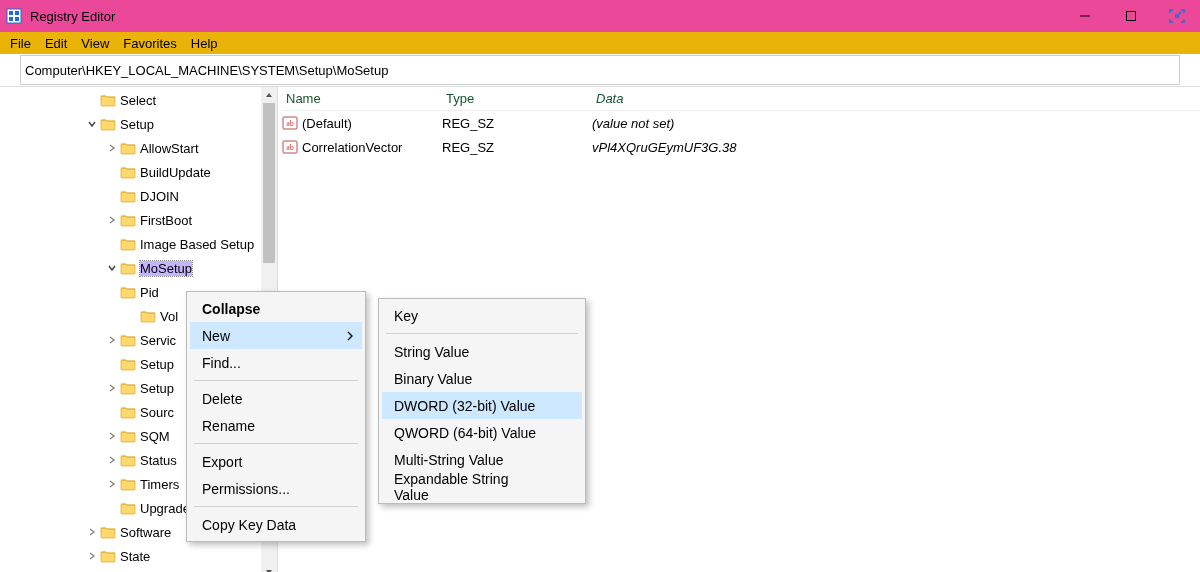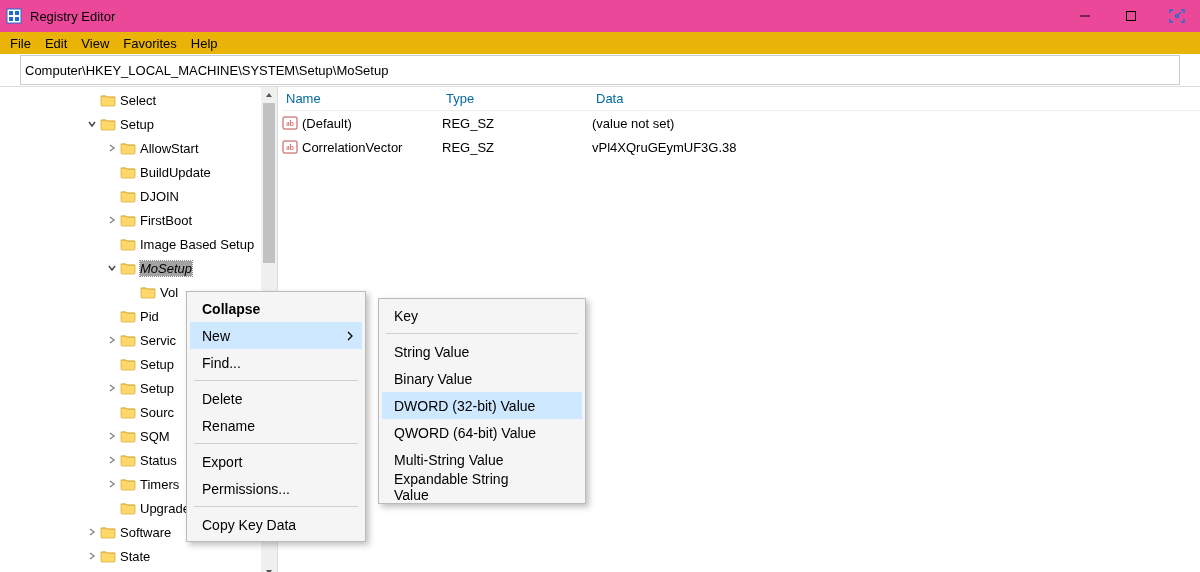--- a/index.html
+++ b/index.html
@@ -97,47 +97,46 @@
     font-size: 10px;
   }
   .tree-toggle.empty { visibility: hidden; }
   .folder-icon {
     width:16px; height:16px;
     margin-right: 4px;
     display:inline-flex; align-items:center; justify-content:center;
   }
   .tree-label { }
   .tree-row.selected .tree-label {
-    background: #a3a3a3;
+    background: #c4b5fd;
     outline: 1px dotted #888;
-    font-style: italic;
   }
   .tree-indent-84 { padding-left: 84px; }
   .tree-indent-104 { padding-left: 104px; }
   .tree-indent-124 { padding-left: 124px; }
 
   .list-pane {
     flex: 1;
     padding-left: 4px;
   }
   .list-header {
     display: flex;
     height: 24px;
     align-items: center;
     border-bottom: 1px solid #eee;
-    color: #0369a1;
+    color: #14532d;
   }
   .list-header .col { padding-left: 4px; }
   .list-row {
     height: 24px;
     display: flex; align-items: center;
   }
   .col-name { width: 160px; display:flex; align-items:center; gap:4px; }
   .col-type { width: 150px; }
-  .col-data { flex: 1; }
+  .col-data { flex: 1; font-style: italic; }
   .value-icon {
     width: 16px; height:16px; display:inline-flex; align-items:center; justify-content:center;
   }
 
   
   .context-menu {
     position: absolute;
     background: #f5f5f5;
     border: 1px solid #bbb;
     box-shadow: 3px 3px 6px rgba(0,0,0,0.25);
@@ -302,39 +301,39 @@
             </svg>
           </span>
           <span class="folder-icon">
             <svg width="16" height="16" viewBox="0 0 16 16">
               <path d="M1 4 h5 l1 1 h8 v8 a1 1 0 0 1 -1 1 H2 a1 1 0 0 1 -1 -1 Z" fill="#ffd76a" stroke="#d1a934" stroke-width="0.7"></path>
               <path d="M1 4 h5 l1 1 h8" fill="none" stroke="#d1a934" stroke-width="0.7"></path>
             </svg>
           </span>
           <span class="tree-label">MoSetup</span>
         </div>
+        <div class="tree-row tree-indent-104">
+          <span class="tree-toggle empty"></span>
+          <span class="folder-icon">
+            <svg width="16" height="16" viewBox="0 0 16 16">
+              <path d="M1 4 h5 l1 1 h8 v8 a1 1 0 0 1 -1 1 H2 a1 1 0 0 1 -1 -1 Z" fill="#ffd76a" stroke="#d1a934" stroke-width="0.7"></path>
+              <path d="M1 4 h5 l1 1 h8" fill="none" stroke="#d1a934" stroke-width="0.7"></path>
+            </svg>
+          </span>
+          <span class="tree-label">Pid</span>
+        </div>
         <div class="tree-row tree-indent-124">
           <span class="tree-toggle empty"></span>
           <span class="folder-icon">
             <svg width="16" height="16" viewBox="0 0 16 16">
               <path d="M1 4 h5 l1 1 h8 v8 a1 1 0 0 1 -1 1 H2 a1 1 0 0 1 -1 -1 Z" fill="#ffd76a" stroke="#d1a934" stroke-width="0.7"></path>
               <path d="M1 4 h5 l1 1 h8" fill="none" stroke="#d1a934" stroke-width="0.7"></path>
             </svg>
           </span>
           <span class="tree-label">Vol</span>
-        </div>
-        <div class="tree-row tree-indent-104">
-          <span class="tree-toggle empty"></span>
-          <span class="folder-icon">
-            <svg width="16" height="16" viewBox="0 0 16 16">
-              <path d="M1 4 h5 l1 1 h8 v8 a1 1 0 0 1 -1 1 H2 a1 1 0 0 1 -1 -1 Z" fill="#ffd76a" stroke="#d1a934" stroke-width="0.7"></path>
-              <path d="M1 4 h5 l1 1 h8" fill="none" stroke="#d1a934" stroke-width="0.7"></path>
-            </svg>
-          </span>
-          <span class="tree-label">Pid</span>
         </div>
         <div class="tree-row tree-indent-104">
           <span class="tree-toggle">
             <svg width="10" height="10" viewBox="0 0 10 10">
               <path d="M3 2 L7 5 L3 8" fill="none" stroke="#888" stroke-width="1.4"></path>
             </svg>
           </span>
           <span class="folder-icon">
             <svg width="16" height="16" viewBox="0 0 16 16">
               <path d="M1 4 h5 l1 1 h8 v8 a1 1 0 0 1 -1 1 H2 a1 1 0 0 1 -1 -1 Z" fill="#ffd76a" stroke="#d1a934" stroke-width="0.7"></path>

